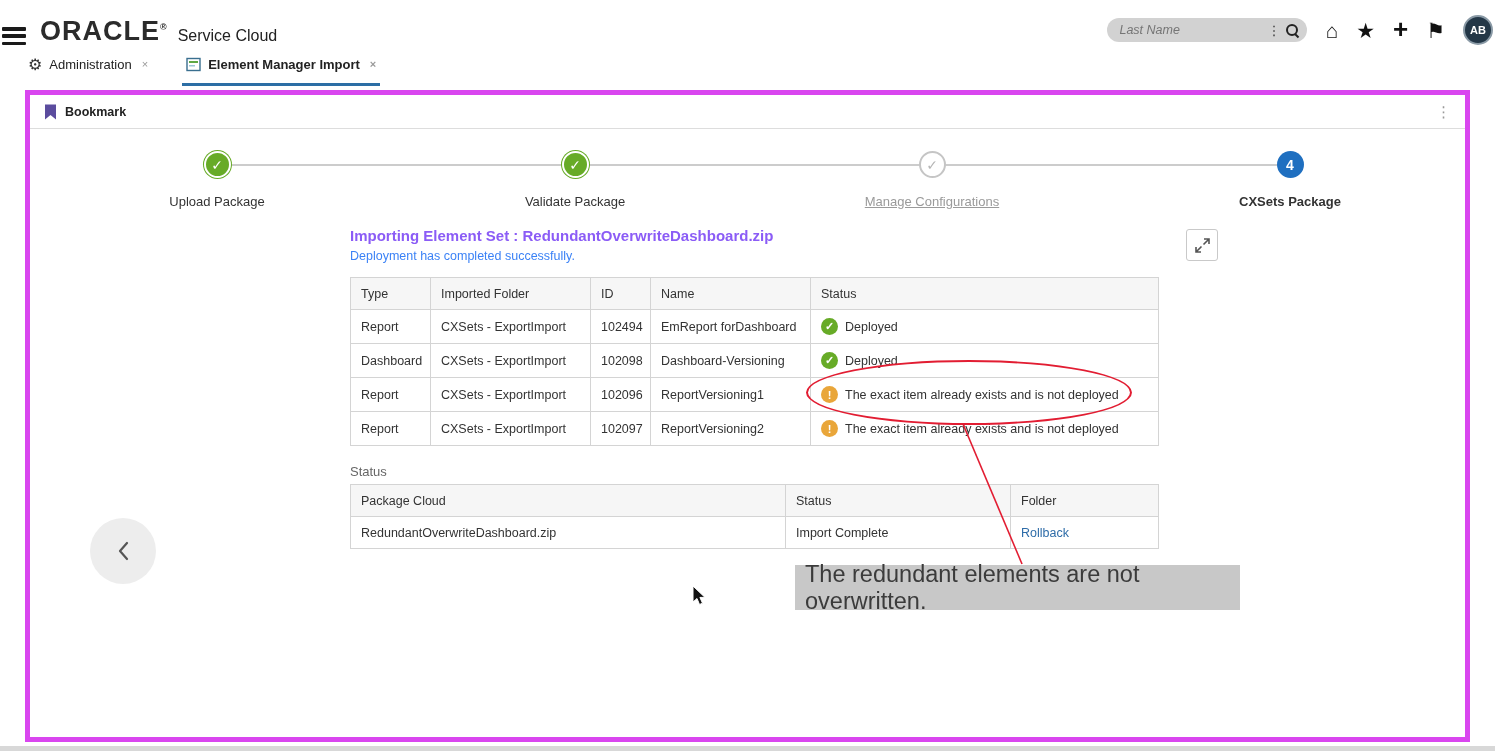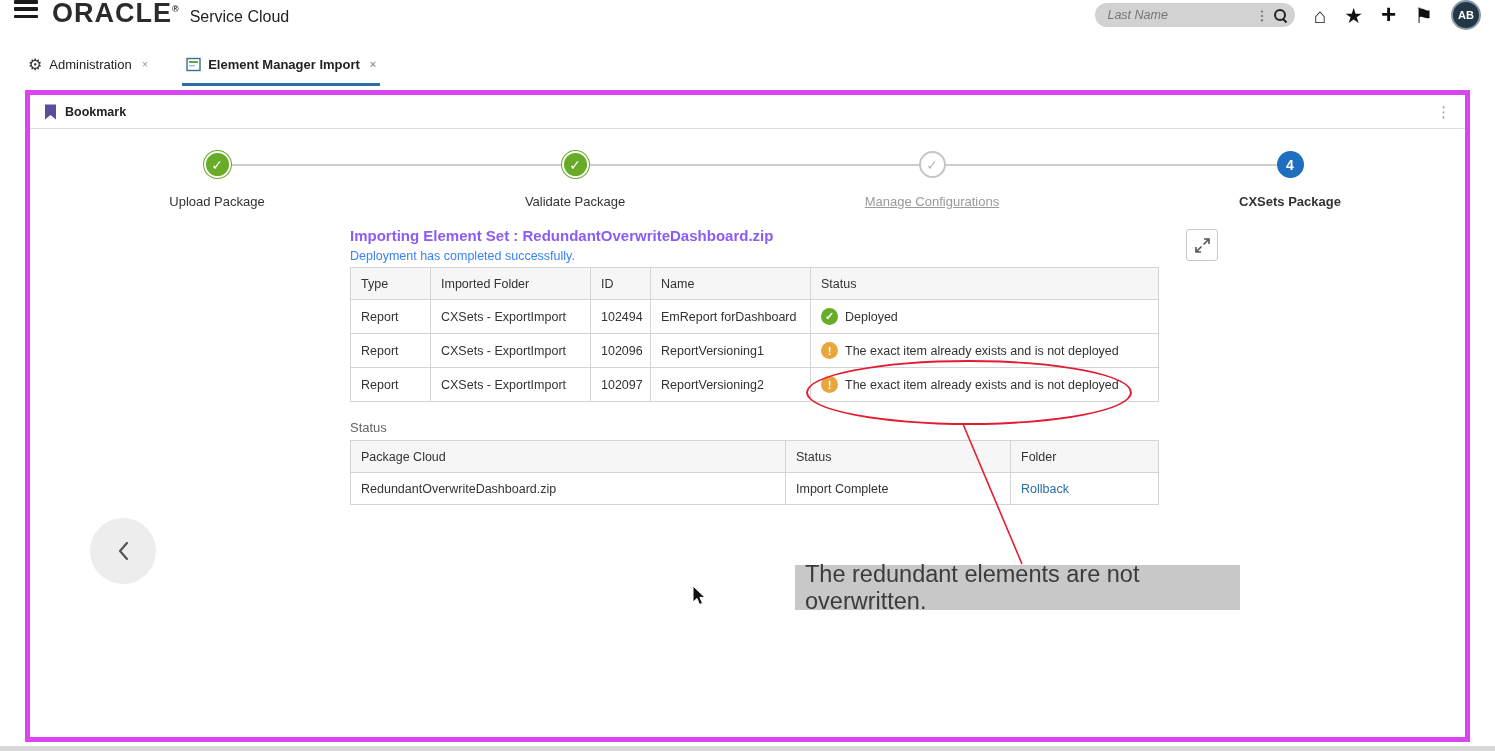--- a/index.html
+++ b/index.html
@@ -1,19 +1,19 @@
 <!DOCTYPE html>
 <html><head>
 <meta charset="utf-8">
 <style>
   * { margin:0; padding:0; box-sizing:border-box; }
   html,body { width:1495px; height:751px; background:#fff; font-family:"Liberation Sans", sans-serif; overflow:hidden; position:relative; color:#333; }
 
   
-  .topbar { position:absolute; top:0; left:0; width:100%; height:45px; background:#fff; display:flex; align-items:flex-start; padding:0 14px; }
+  .topbar { position:absolute; top:0; left:0; width:100%; height:45px; background:#fff; display:flex; align-items:flex-end; padding:0 2px; }
   .hamburger { width:24px; height:18px; display:flex; flex-direction:column; justify-content:space-between; cursor:pointer; margin-right:14px; }
   .hamburger span { display:block; height:3.5px; background:#1a1a1a; border-radius:1px; }
   .brand { font-size:27px; font-weight:bold; letter-spacing:1px; color:#2b2b2b; line-height:1; }
   .brand sup { font-size:9px; vertical-align:super; }
   .product { font-size:16px; color:#222; margin-left:10px; padding-top:8px; }
   .topbar-right { margin-left:auto; display:flex; align-items:center; gap:18px; }
   .searchpill { width:200px; height:24px; background:#d2d2d2; border-radius:12px; display:flex; align-items:center; padding:0 8px 0 12px; }
   .searchpill input { flex:1; border:none; outline:none; background:transparent; font-style:italic; font-size:12.5px; color:#555; font-family:"Liberation Sans", sans-serif; width:100px; }
   .searchpill .sep-dots { font-size:13px; color:#333; margin-right:6px; }
   .mag { width:13px; height:13px; position:relative; display:inline-block; }
@@ -49,21 +49,21 @@
   .step.todo .slabel { color:#9a9a9a;text-decoration:underline; }
   .step.current .slabel { font-weight:bold; }
 
   
   .content { position:absolute; left:320px; top:132px; width:848px; }
   .c-title { font-size:15px; font-weight:bold; color:#8b5cf6; }
   .c-sub { font-size:12.5px; color:#3b82f6; margin-top:5px; }
   .expand-btn { position:absolute; right:-20px; top:2px; width:32px; height:32px; border:1px solid #c9c9c9; border-radius:3px; background:#fff; display:flex; align-items:center; justify-content:center; cursor:pointer; }
 
   table { border-collapse:collapse; table-layout:fixed; font-size:12.5px; color:#333; background:#fff; }
-  .tbl1 { margin-top:4px; width:808px; }
+  .tbl1 { margin-top:14px; width:808px; }
   .tbl2 { margin-top:5px; width:808px; }
   th, td { border:1px solid #d4d4d4; text-align:left; font-weight:normal; padding:8px 10px; height:32px; overflow:hidden; white-space:nowrap; }
   thead th { background:#f6f6f6; color:#333; }
   .status-cell { display:flex; align-items:center; gap:7px; }
   .dot-icon { width:17px; height:17px; border-radius:50%; color:#fff; font-size:11px; font-weight:bold; display:inline-flex; align-items:center; justify-content:center; flex:0 0 auto; }
   .dot-icon.ok { background:#67ab27; }
   .dot-icon.warn { background:#e9a63a; }
   .status-label { margin-top:18px; font-size:13px; color:#666; }
   a.rollback { color:#2e6ca8; text-decoration:none; cursor:pointer; }
 
@@ -188,20 +188,32 @@
           <td>102494</td>
           <td>EmReport forDashboard</td>
           <td>
               <span class="status-cell">
                 <span class="dot-icon ok">✓</span>
                 <span>Deployed</span>
               </span>
             </td>
         </tr>
         <tr>
+          <td>Dashboard</td>
+          <td>CXSets - ExportImport</td>
+          <td>102098</td>
+          <td>Dashboard-Versioning</td>
+          <td>
+              <span class="status-cell">
+                <span class="dot-icon ok">✓</span>
+                <span>Deployed</span>
+              </span>
+            </td>
+        </tr>
+        <tr>
           <td>Report</td>
           <td>CXSets - ExportImport</td>
           <td>102096</td>
           <td>ReportVersioning1</td>
           <td>
               <span class="status-cell">
                 <span class="dot-icon warn">!</span>
                 <span>The exact item already exists and is not deployed</span>
               </span>
             </td>

